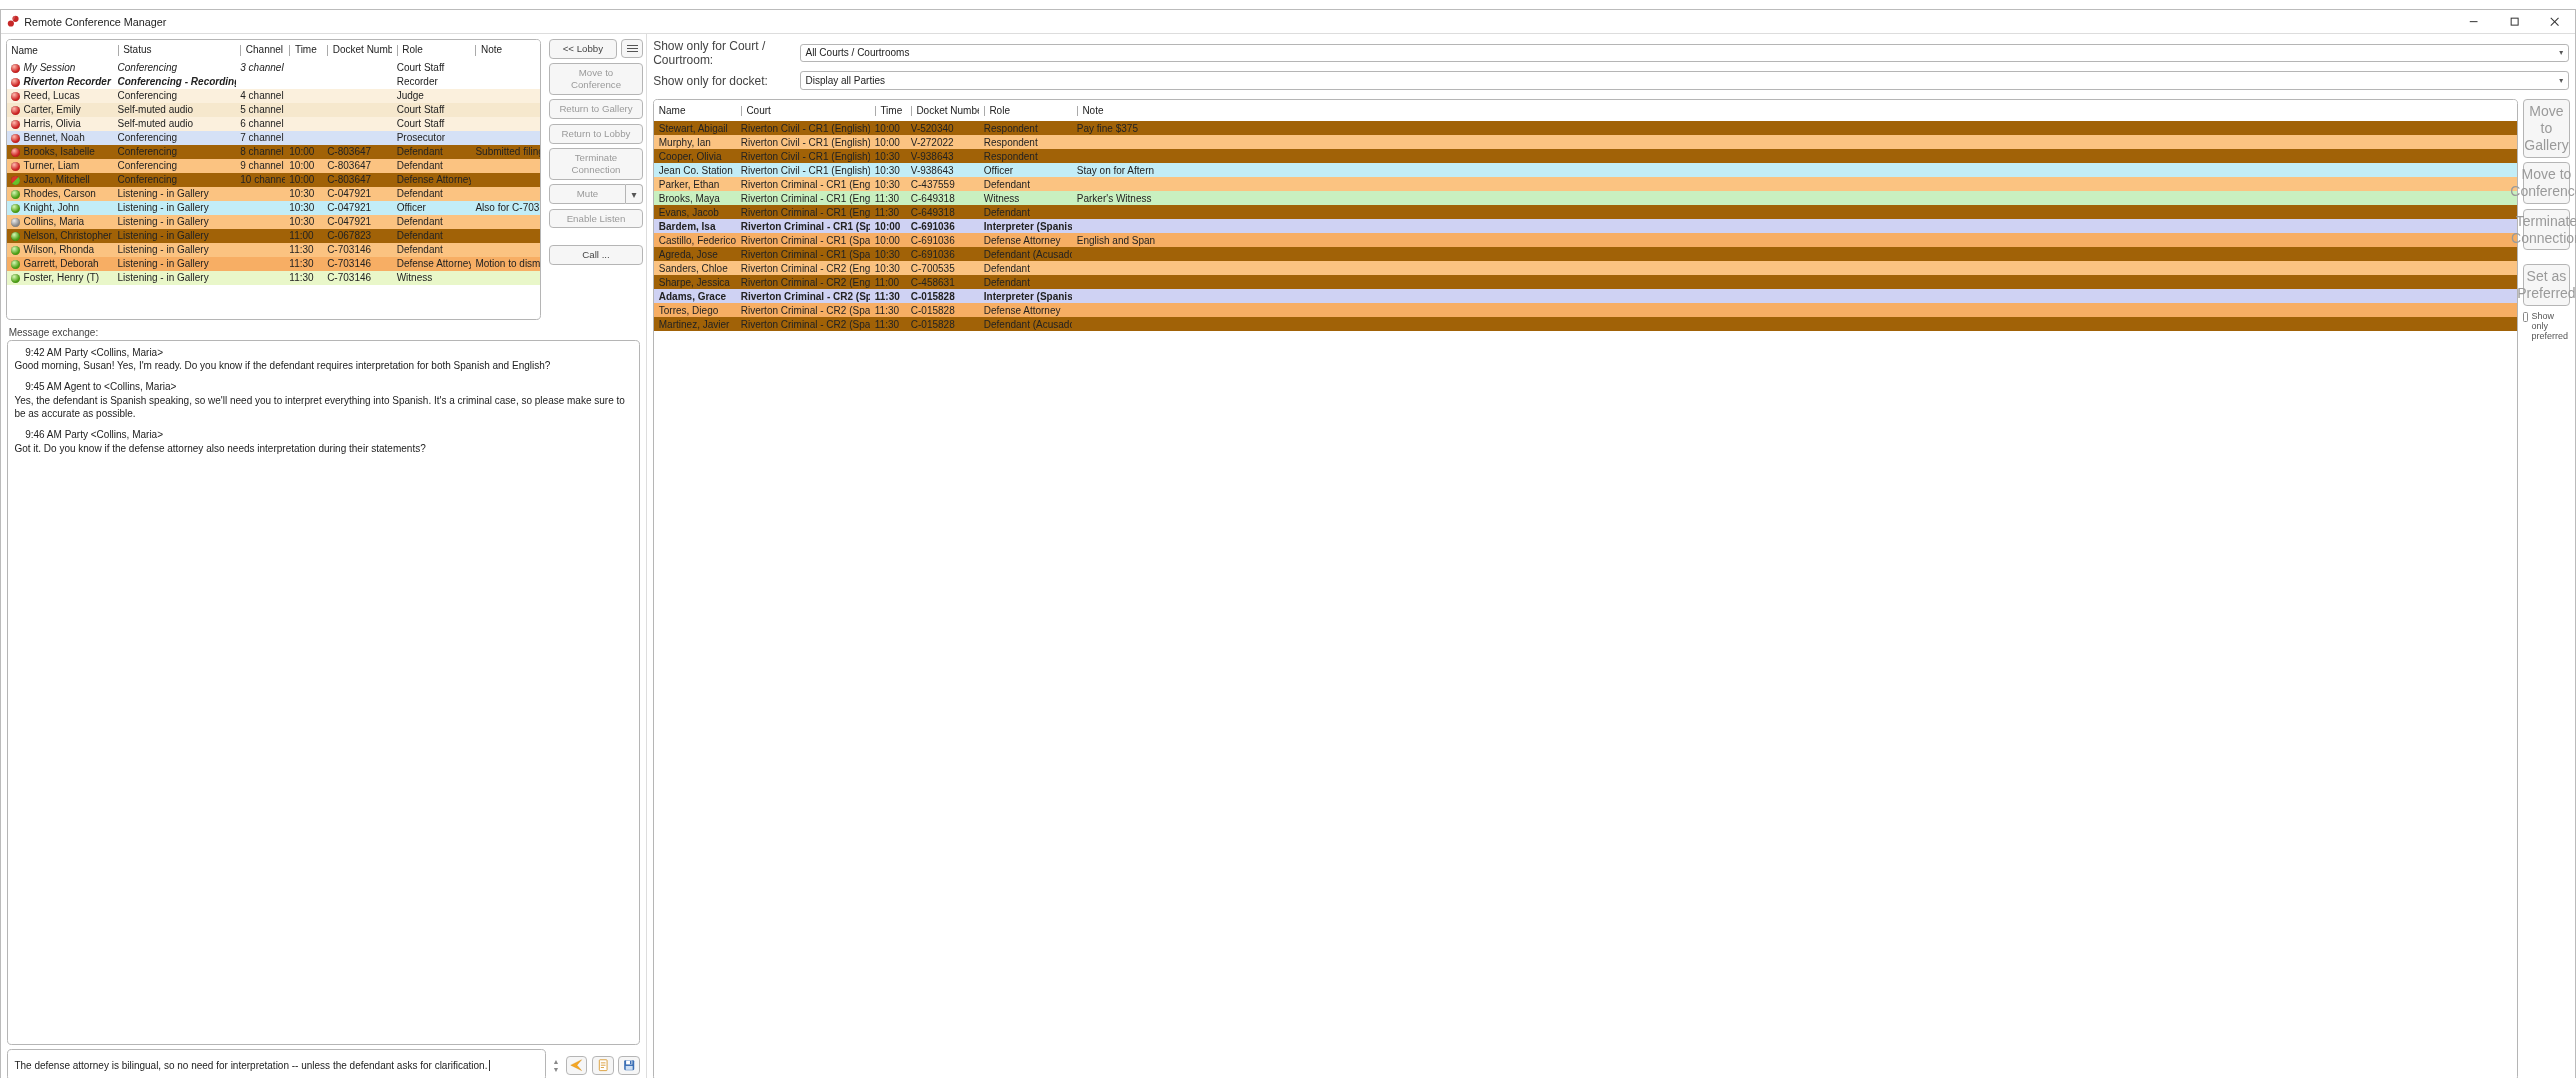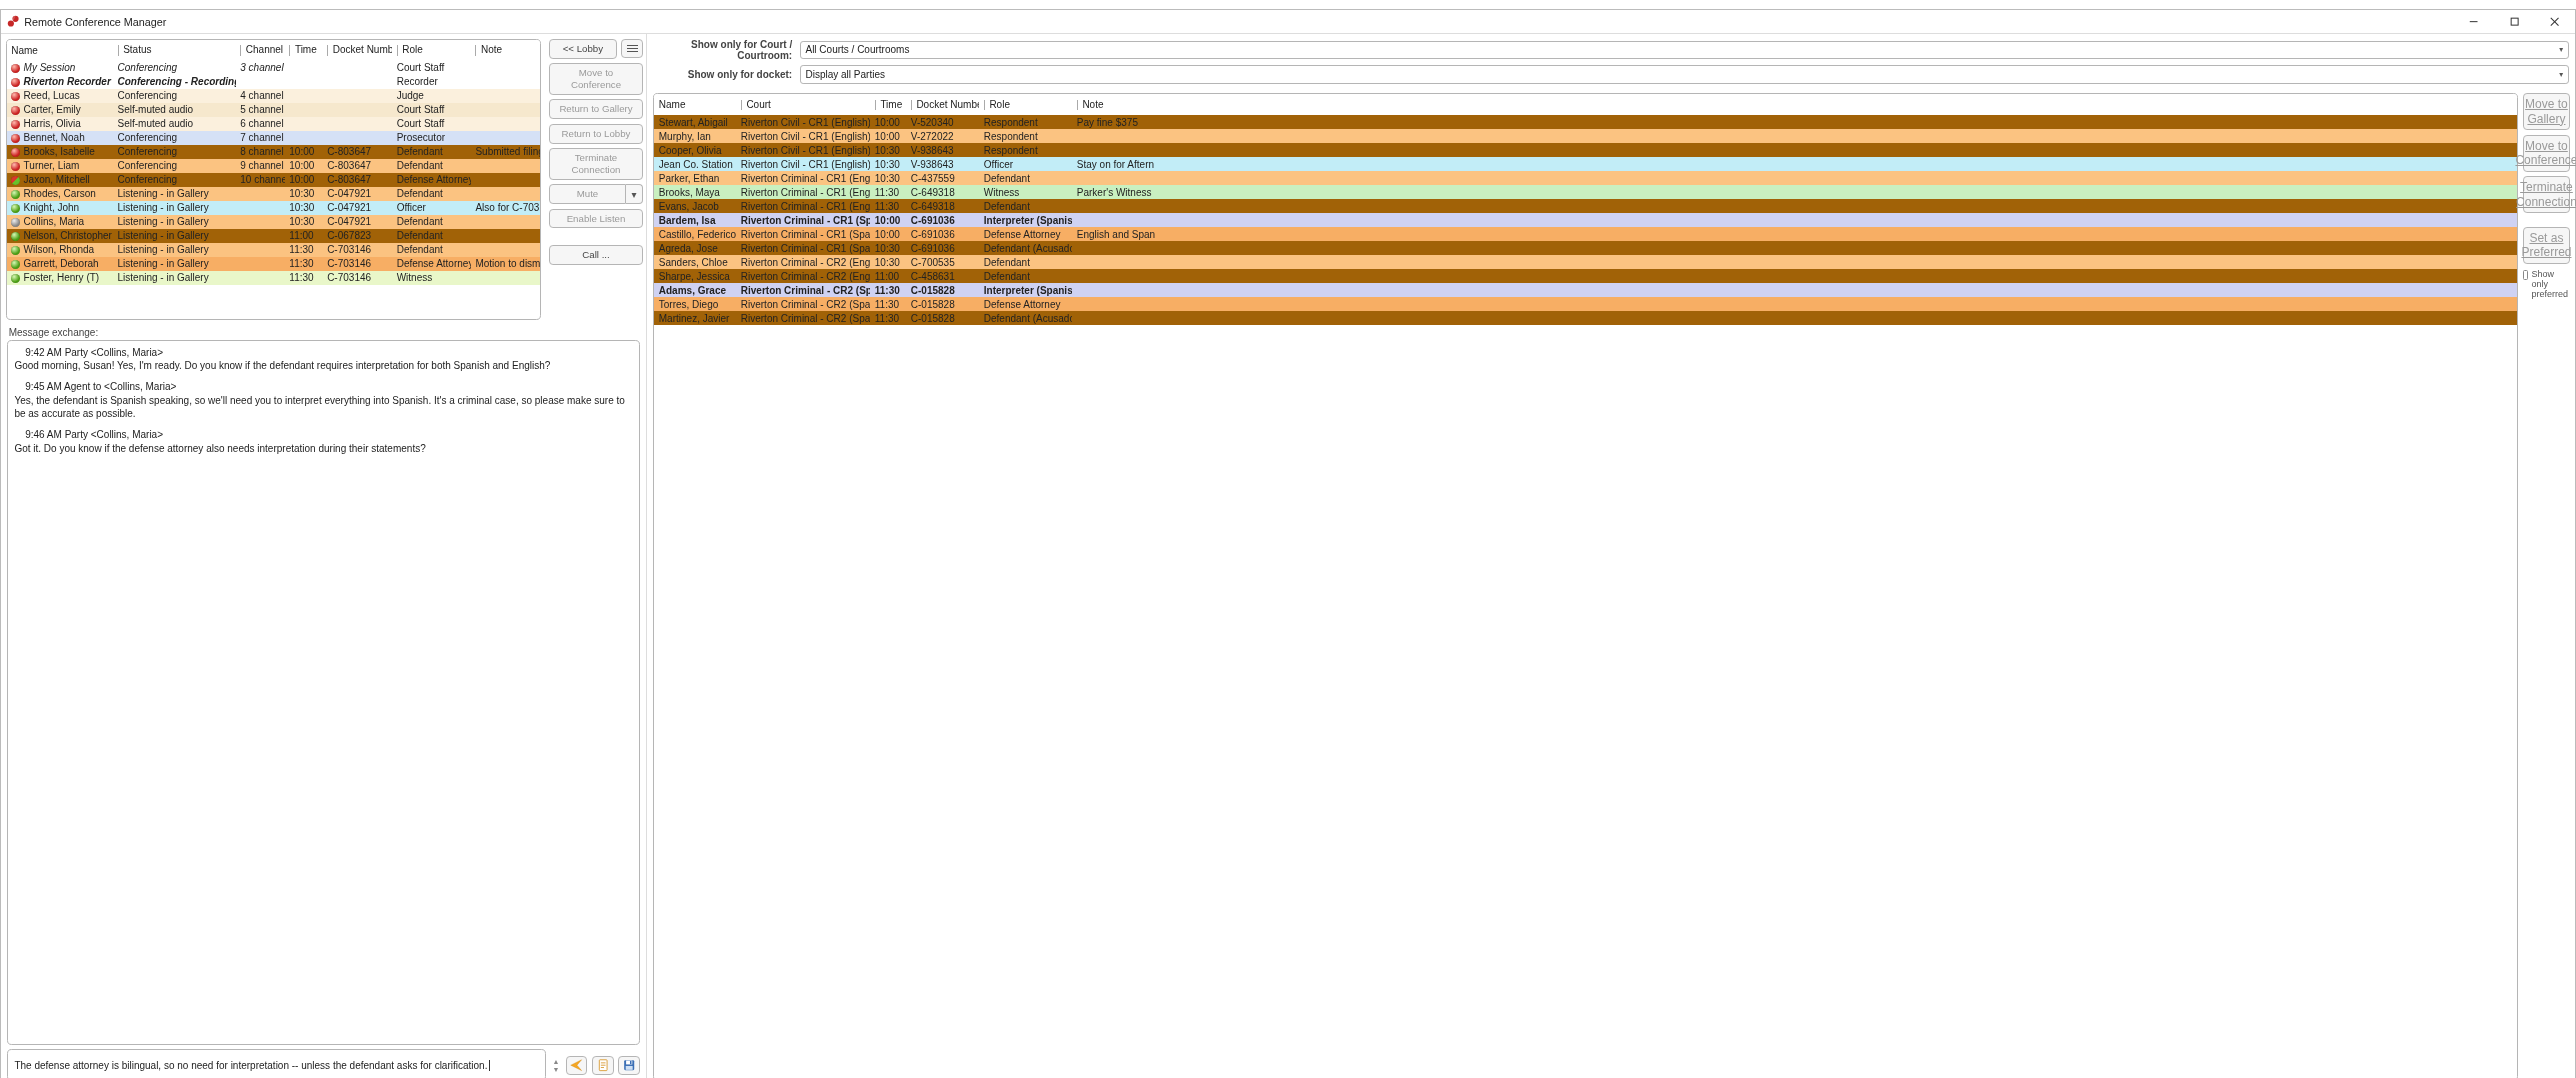--- a/index.html
+++ b/index.html
@@ -61,28 +61,28 @@
   .msg-log { flex:1; border:0.8px solid #b5b5b5; border-radius:4.6px; margin:0 6.2px; padding:4.6px 6.2px; overflow:auto; font-size:10px; line-height:1.35; }
   .msg-log .hdrline { text-indent:10.8px; }
   .msg-input-row { display:flex; align-items:center; gap:4.6px; margin:4.6px 6.2px; }
   .msg-input { flex:1; border:0.8px solid #b5b5b5; border-radius:4.6px; padding:3.1px 6.2px; height:32px; display:flex; align-items:center; font-size:10px; }
   .stepper { display:flex; flex-direction:column; gap:0; }
   .stepper .tri { width:10.8px; height:7.7px; display:flex; align-items:center; justify-content:center; color:#888; font-size:7px; cursor:pointer;}
 
   
   .filters { padding:4.6px 6.2px; }
   .filter-row { display:flex; align-items:center; margin-bottom:4.6px; gap:7.7px;}
-  .filter-label { width:139px; font-size:10px; color:#444; font-weight:700;text-align:right;}
+  .filter-label { width:139px; font-size:12px; color:#444; font-weight:400;}
   .combo { flex:1; border:0.8px solid #b5b5b5; border-radius:3.1px; height:18.5px; display:flex; align-items:center; padding:0 4.6px; justify-content:space-between; cursor:pointer; background:#fff;}
   .combo .chev { font-size:7.7px; color:#555; }
 
   .right-main { display:flex; flex:1; min-height:0; }
   .right-table-wrap { flex:1; border:0.8px solid #b5b5b5; border-radius:4.6px; margin:0 3.1px 4.6px 6.2px; overflow:auto;}
   .right-btns { width:54px; padding:0 4.6px 4.6px 1.5px; display:flex; flex-direction:column; gap:4.6px; }
-  .right-btns .btn { font-size:12px; padding:3.1px 1.5px;text-decoration:underline; }
+  .right-btns .btn { font-size:14px; padding:3.1px 1.5px; }
   .chk-row { display:flex; align-items:flex-start; gap:3.1px; font-size:9px; color:#555; }
   .chk { width:10px; height:10px; border:0.8px solid #888; border-radius:1.5px; margin-top:1.5px;}
 
   .italic { font-style:italic; }
   .bold { font-weight:700; }
 
   .ham div { width:10.8px; height:1.5px; background:#555; margin:1.5px 0; }
 </style>
 </head>
 <body>

